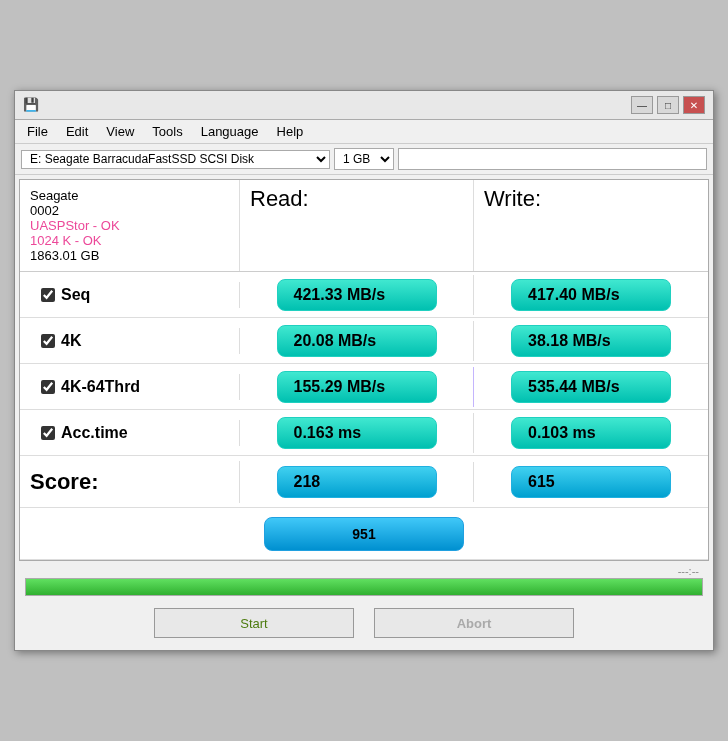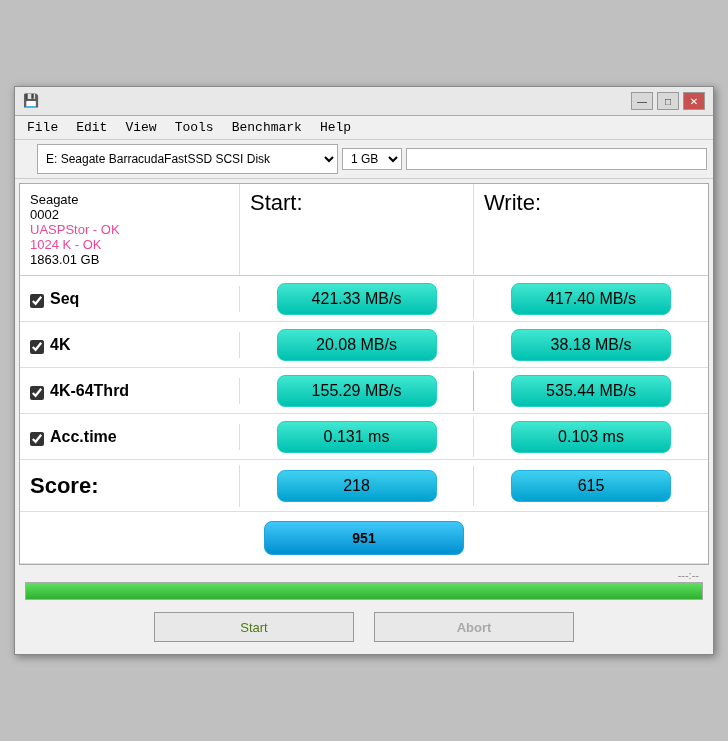--- a/index.html
+++ b/index.html
@@ -61,38 +61,36 @@
       display: flex;
       padding: 2px 4px;
       border-bottom: 1px solid #ccc;
       background: #f0f0f0;
       gap: 2px;
     }
     .menu-item {
       padding: 2px 8px;
       cursor: pointer;
       font-size: 13px;
-      font-family: Liberation Mono, monospace;
     }
     .toolbar {
       display: flex;
       align-items: center;
       padding: 4px 6px;
       border-bottom: 1px solid #ccc;
       background: #f0f0f0;
       gap: 4px;
     }
     .disk-select {
       flex: 1;
-      height: 30px;
+      height: 19px;
       font-size: 12px;
       border: 1px solid #aaa;
       background: white;
       padding: 0 4px;
-      margin-left: 16px;
     }
     .size-select {
       width: 60px;
       height: 22px;
       font-size: 12px;
       border: 1px solid #aaa;
       background: white;
       padding: 0 4px;
     }
     .result-input {
@@ -134,49 +132,50 @@
     .grid-row {
       display: grid;
       grid-template-columns: 220px 1fr 1fr;
       border-bottom: 1px solid #ddd;
       align-items: center;
       min-height: 46px;
     }
     .row-label {
       padding: 4px 10px;
       display: flex;
-      align-items: flex-end;
+      align-items: center;
       gap: 6px;
       border-right: 1px solid #ddd;
       font-size: 16px;
       font-weight: bold;
+      margin-left: 11px;
     }
     .checkbox {
       width: 14px;
       height: 14px;
       accent-color: #333;
     }
     .result-cell {
       padding: 4px 10px;
       display: flex;
       align-items: center;
       justify-content: center;
     }
     .result-cell:first-of-type {
       border-right: 1px solid #ddd;
     }
     .score-badge {
       background: linear-gradient(to bottom, #40d0f0, #00a0d0);
       border-radius: 8px;
       padding: 6px 16px;
       font-size: 16px;
-      font-weight: normal;
+      font-weight: bold;
       color: #000;
       min-width: 160px;
-      text-align: center;
+      text-align: left;
       border: 1px solid #20b0e0;
     }
     .score-badge.teal {
       background: linear-gradient(to bottom, #40e8d0, #00c0b0);
       border: 1px solid #20d0c0;
     }
     .score-row {
       display: grid;
       grid-template-columns: 220px 1fr 1fr;
       border-bottom: 1px solid #ddd;
@@ -261,21 +260,21 @@
       <div class="title-btn">□</div>
       <div class="title-btn close">✕</div>
     </div>
   </div>
 
   <div class="menu-bar">
     <span class="menu-item">File</span>
     <span class="menu-item">Edit</span>
     <span class="menu-item">View</span>
     <span class="menu-item">Tools</span>
-    <span class="menu-item">Benchmark</span>
+    <span class="menu-item">Language</span>
     <span class="menu-item">Help</span>
   </div>
 
   <div class="toolbar">
     <select class="disk-select">
       <option>E: Seagate BarracudaFastSSD SCSI Disk</option>
     </select>
     <select class="size-select">
       <option>1 GB</option>
     </select>
@@ -288,21 +287,21 @@
       <div class="grid-header">
         <div class="header-cell info-cell">
           <div class="device-info">
             <div>Seagate</div>
             <div>0002</div>
             <div class="green">UASPStor - OK</div>
             <div class="green">1024 K - OK</div>
             <div>1863.01 GB</div>
           </div>
         </div>
-        <div class="header-cell" style="border-right: 1px solid #ddd; font-size:22px;">Start:</div>
+        <div class="header-cell" style="border-right: 1px solid #ddd; font-size:22px;">Read:</div>
         <div class="header-cell" style="font-size:22px;">Write:</div>
       </div>
 
       <div class="grid-row">
         <div class="row-label">
           <input type="checkbox" class="checkbox" checked="" style="">
           <span>Seq</span>
         </div>
         <div class="result-cell" style="border-right:1px solid #ddd;">
           <div class="score-badge teal">421.33 MB/s</div>
@@ -337,21 +336,21 @@
           <div class="score-badge teal">535.44 MB/s</div>
         </div>
       </div>
 
       <div class="grid-row">
         <div class="row-label">
           <input type="checkbox" class="checkbox" checked="" style="">
           <span>Acc.time</span>
         </div>
         <div class="result-cell" style="border-right:1px solid #ddd;">
-          <div class="score-badge teal">0.131 ms</div>
+          <div class="score-badge teal">0.163 ms</div>
         </div>
         <div class="result-cell">
           <div class="score-badge teal">0.103 ms</div>
         </div>
       </div>
 
       <div class="score-row">
         <div class="score-label">Score:</div>
         <div class="result-cell" style="border-right:1px solid #ddd;">
           <div class="score-badge">218</div>

